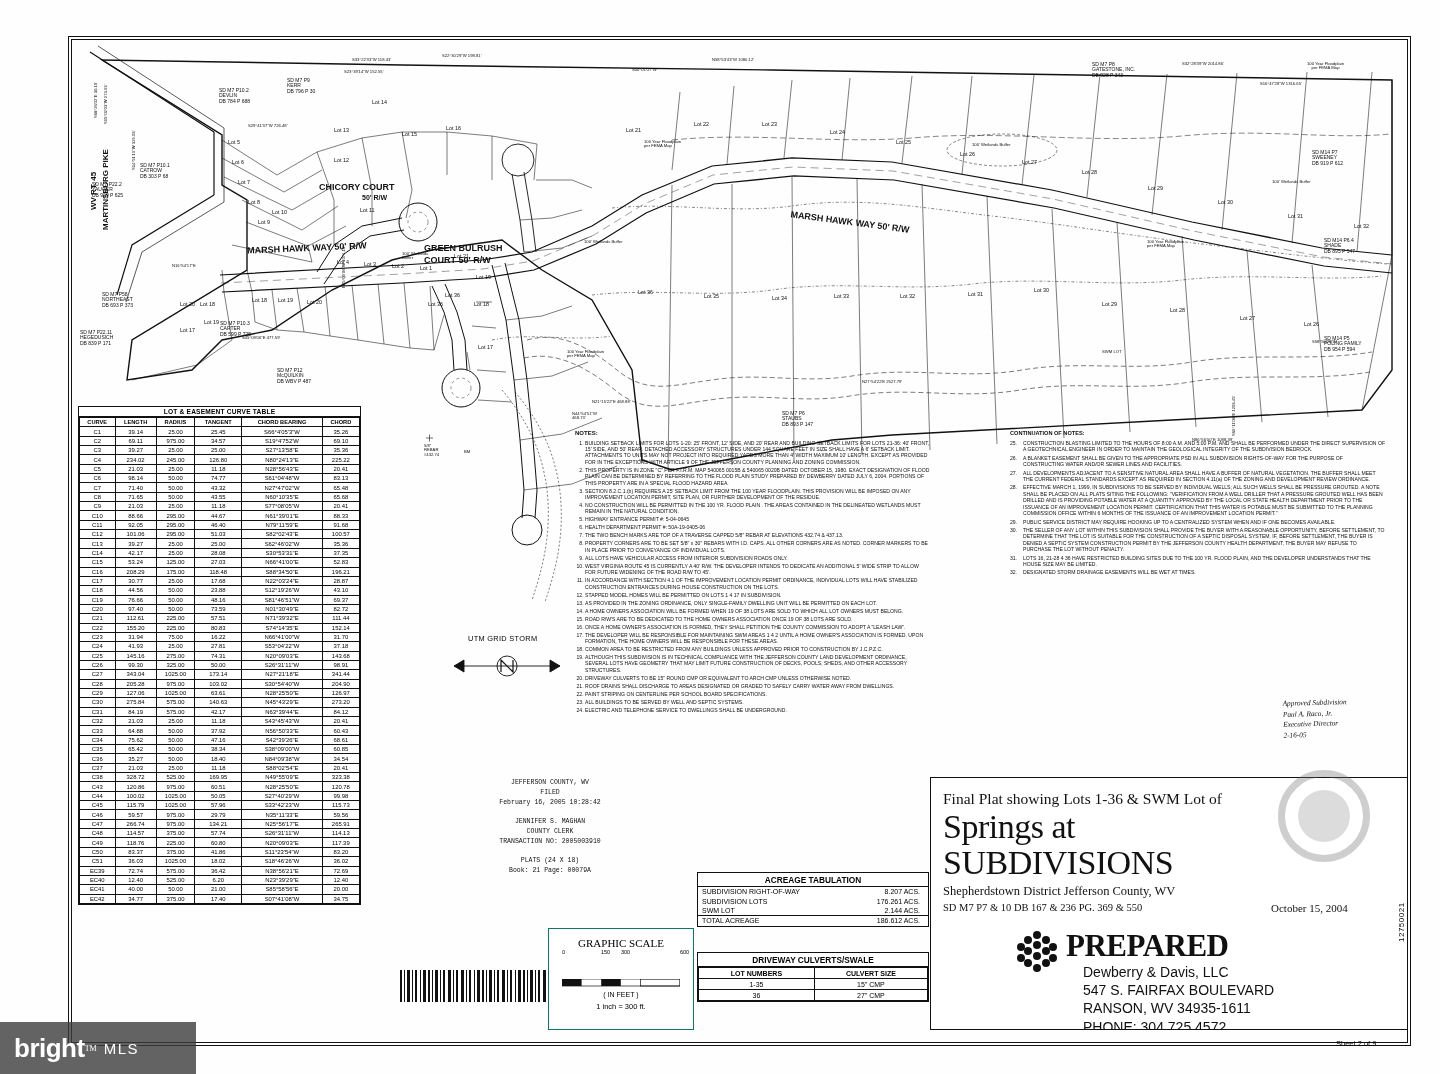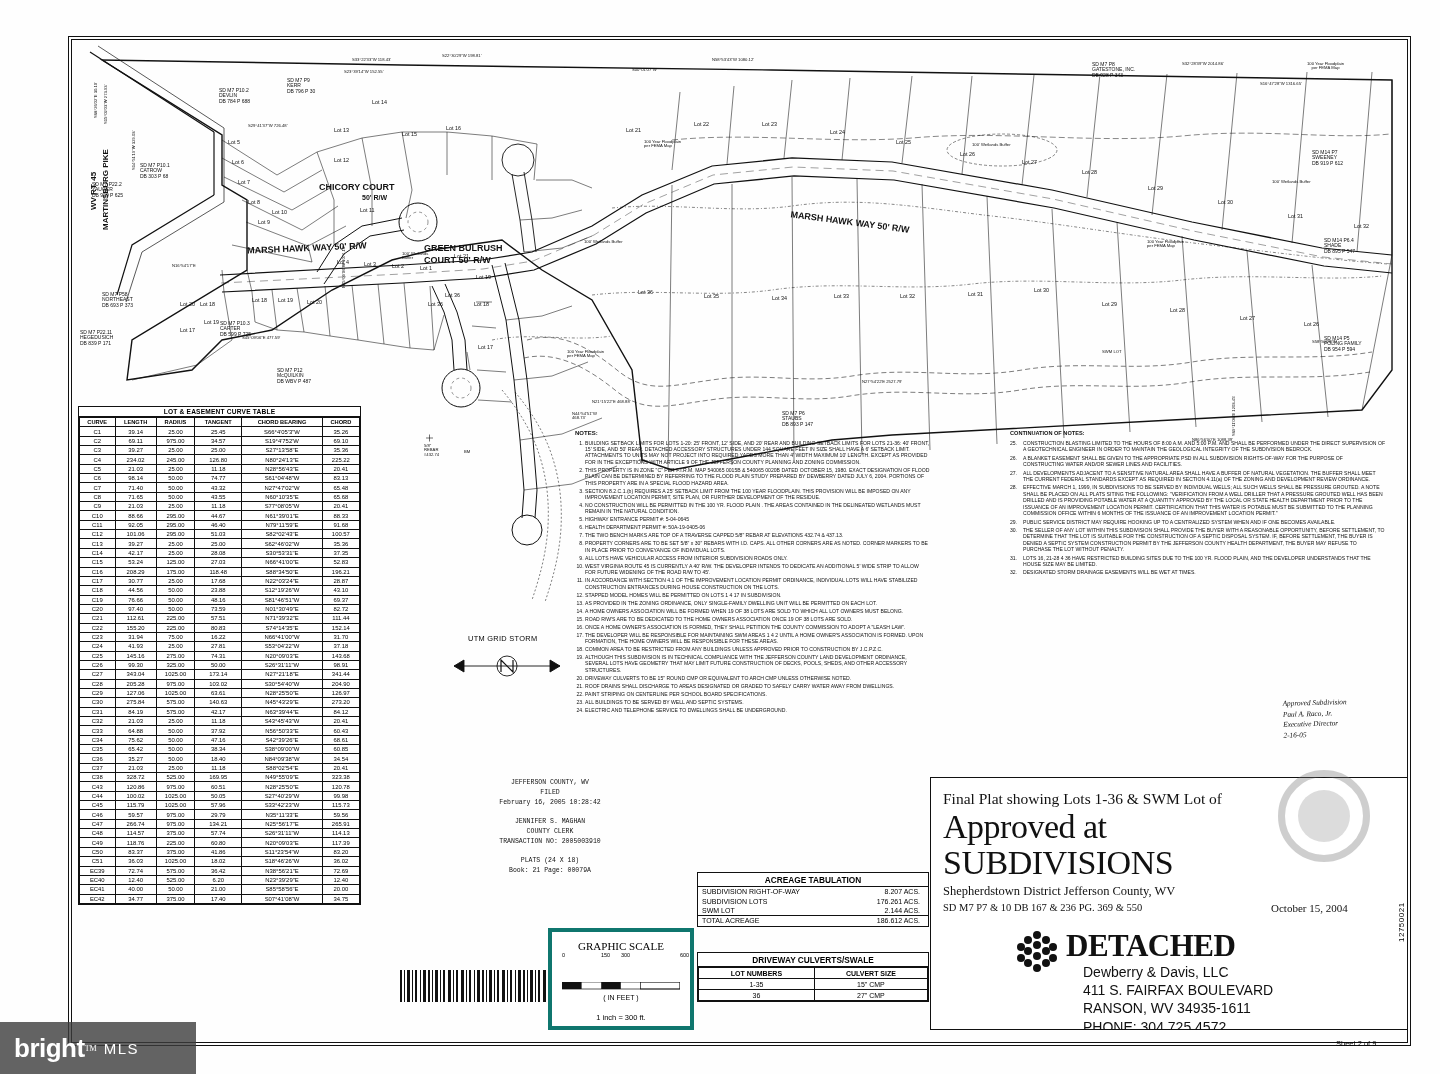--- a/index.html
+++ b/index.html
@@ -158,30 +158,30 @@
   .culverts .cu-title { text-align:center; font-weight:bold; font-size: 8.3px; padding:1.5px 0; border-bottom:1px solid #111;}
   .culverts table { width:100%; border-collapse:collapse; }
   .culverts th, .culverts td { border:0.5px solid #111; text-align:center; font-size:7px; padding:1.5px 2px;}
   .culverts th { font-weight: bold; }
 
   
   .graphic-scale {
     position: absolute;
     left: 548px; top: 928px;
     width: 146px; height: 102px;
-    border: 4px solid #0f766e;
+    border: 1px solid #0f766e;
     background: #fff;
     text-align: center;
   }
   .gs-title { font-size: 11px; margin-top: 8px; font-family:"Liberation Serif", serif; }
   .gs-bar { position: relative; margin: 16px auto 0; width: 118px; height: 8px; }
   .gs-nums { position: relative; width: 118px; margin: 0 auto; height: 8px; }
   .gs-nums span { position: absolute; font-size: 5.5px; top: 0; }
   .gs-in { font-size: 7px; margin-top: 10px; }
-  .gs-eq { font-size: 7.5px; margin-top: 12px; }
+  .gs-eq { font-size: 7.5px; margin-top: 4px; }
 
   
   .filed-stamp {
     position: absolute; left: 465px; top: 778px;
     font-size: 6.5px; font-family: "Liberation Mono", monospace;
     line-height: 1.5; color: #111; text-align:center; width: 170px;
   }
   .barcode { position: absolute; left: 398px; top: 970px; width: 166px; height: 32px; }
 
   
@@ -1146,21 +1146,21 @@
           <tr>
             <td>36</td>
             <td>27" CMP</td>
           </tr>
         </tbody>
     </table>
   </div>
 
   <div class="title-block">
     <div class="tb-line1">Final Plat showing Lots 1-36 &amp; SWM Lot of</div>
-    <div class="tb-big1">Approved at</div>
+    <div class="tb-big1">Springs at</div>
     <div class="tb-big2">SUBDIVISIONS</div>
     <div class="tb-line2">Shepherdstown District    Jefferson County, WV</div>
     <div class="tb-line3">SD M7 P7 &amp; 10   DB 167 &amp; 236 PG. 369 &amp; 550</div>
     <div class="tb-date">October 15, 2004</div>
 
     <div class="dewberry-dots">
       <svg width="42" height="42" viewBox="0 0 42 42">
         <g fill="#111">
           <circle cx="21" cy="5" r="4"></circle>
             <circle cx="12" cy="10" r="4"></circle>
@@ -1172,24 +1172,24 @@
             <circle cx="30" cy="21" r="4"></circle>
           <circle cx="5" cy="28" r="4"></circle>
             <circle cx="21" cy="26" r="4"></circle>
             <circle cx="37" cy="28" r="4"></circle>
           <circle cx="12" cy="33" r="4"></circle>
             <circle cx="30" cy="33" r="4"></circle>
           <circle cx="21" cy="38" r="4"></circle>
         </g>
       </svg>
     </div>
-    <div class="dewberry-logo">DETACHED</div>
+    <div class="dewberry-logo">PREPARED</div>
     <div class="dewberry-sub" id="firm-sub">
         <div>Dewberry &amp; Davis, LLC</div>
-        <div>411 S. FAIRFAX BOULEVARD</div>
+        <div>547 S. FAIRFAX BOULEVARD</div>
         <div>RANSON, WV 34935-1611</div>
         <div>PHONE: 304.725.4572</div>
         <div>FAX: 304.725.6896</div>
       </div>
   </div>
 
   <div class="seal"></div>
   <div class="seal-inner"></div>
 
   <div class="approval">

